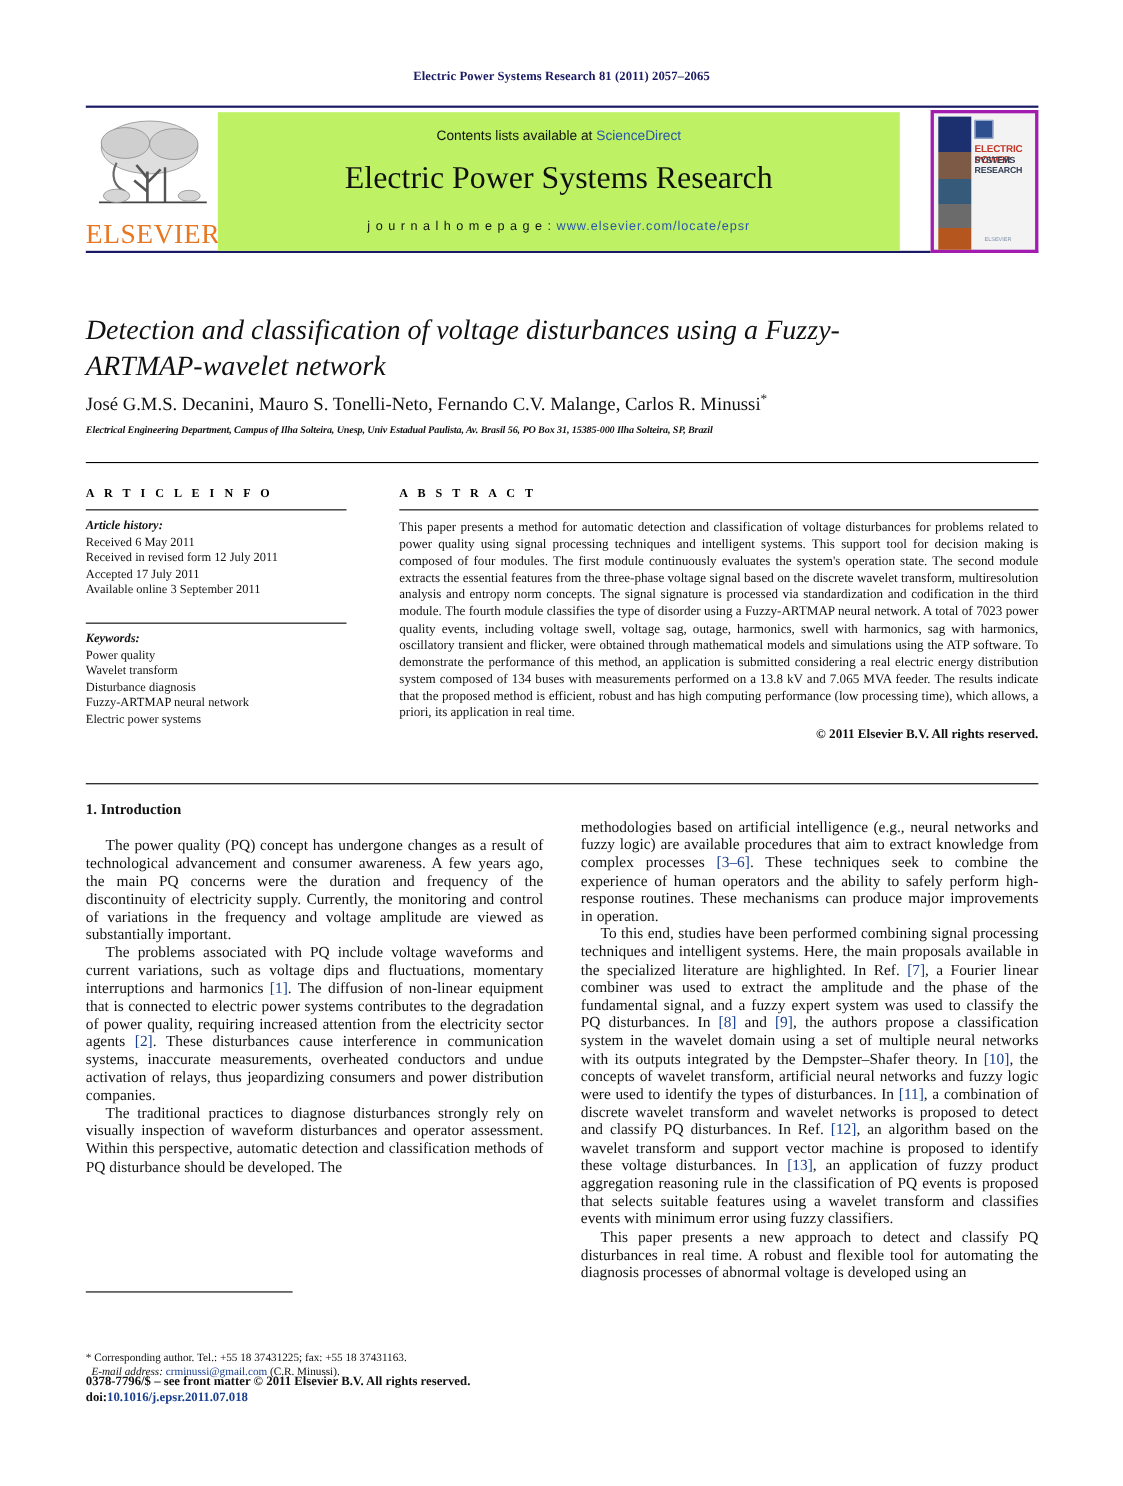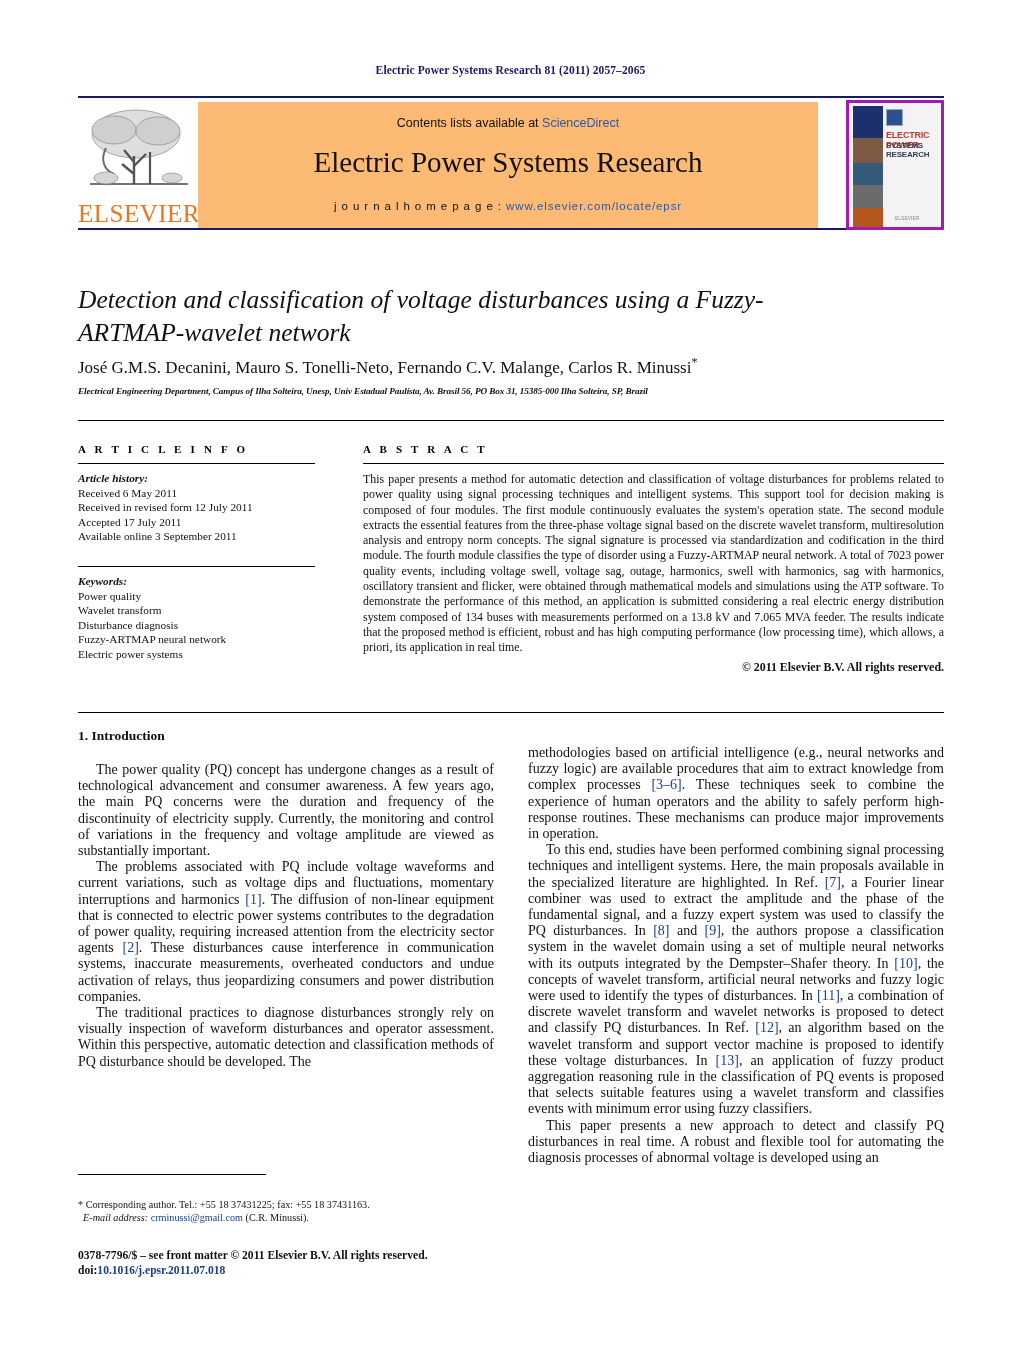--- a/index.html
+++ b/index.html
@@ -64,21 +64,21 @@
     font-family: "Liberation Serif", serif;
     font-size: 25px;
     letter-spacing: .5px;
     color: #E87722;
   }
   .grey-band {
     position: absolute;
     left: 120px; top: 4px;
     width: 620px;
     height: 126px;
-    background: #fdba74;
+    background: #bef264;
   }
   .contents-line {
     position: absolute;
     left: 0; top: 14px;
     width: 620px;
     text-align: center;
     font-family: "Liberation Sans", sans-serif;
     font-size: 12.5px;
     color: #111;
   }
@@ -291,21 +291,21 @@
 
   
   .foot-rule {
     position: absolute;
     left: 78px; top: 1174px;
     width: 188px;
     border-top: 1px solid #000;
   }
   .footnote {
     position: absolute;
-    left: 78px; top: 1198px;
+    left: 78px; top: 1228px;
     width: 420px;
     font-family: "Liberation Serif", serif;
     font-size: 10.2px;
     line-height: 13.4px;
     color: #111;
   }
   .footnote .em { font-style: italic; }
   .footnote .mail { color: #1a3f8f; }
   .issn {
     position: absolute;

